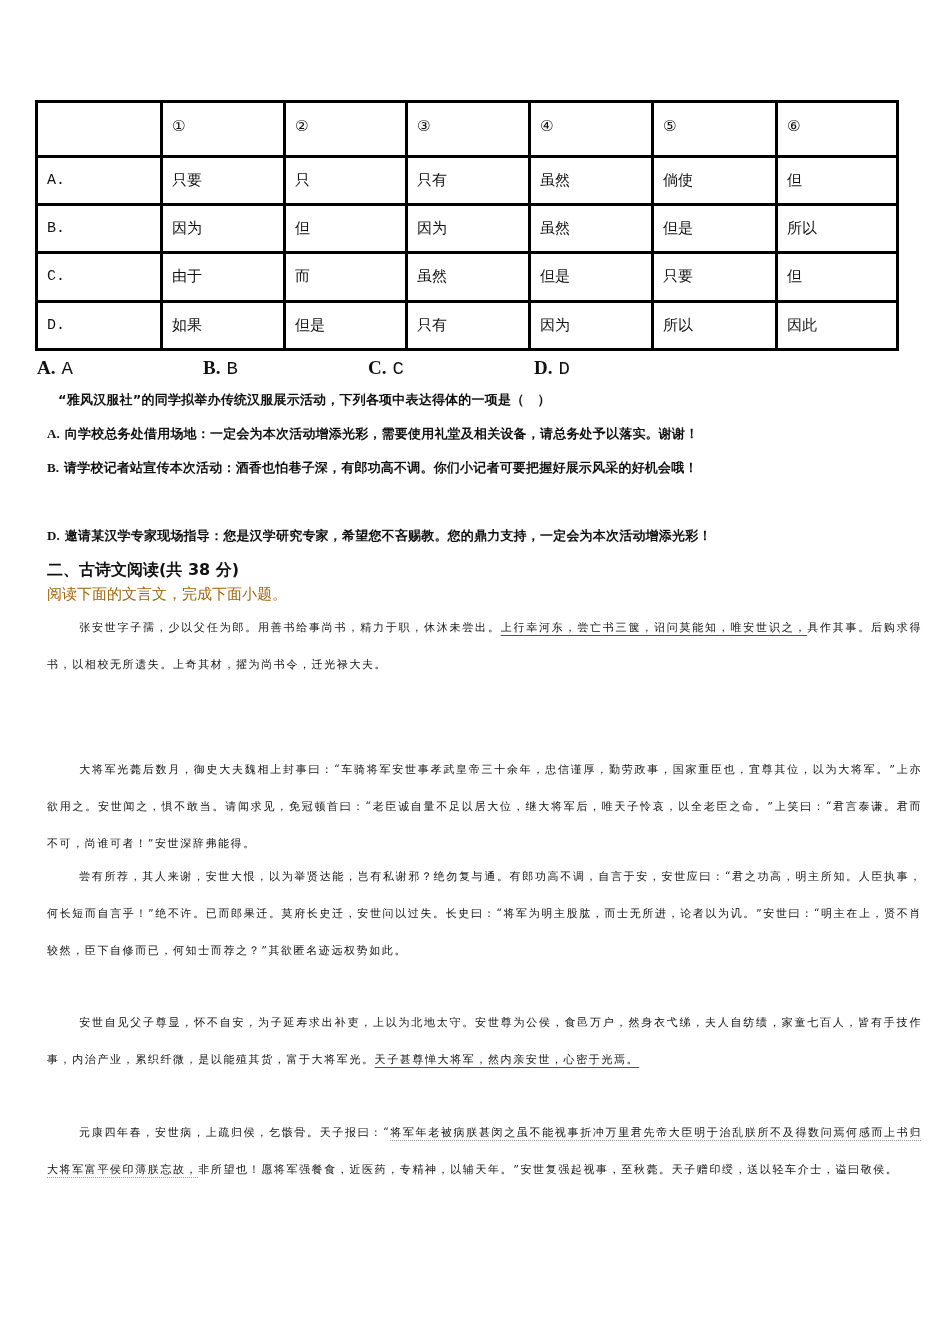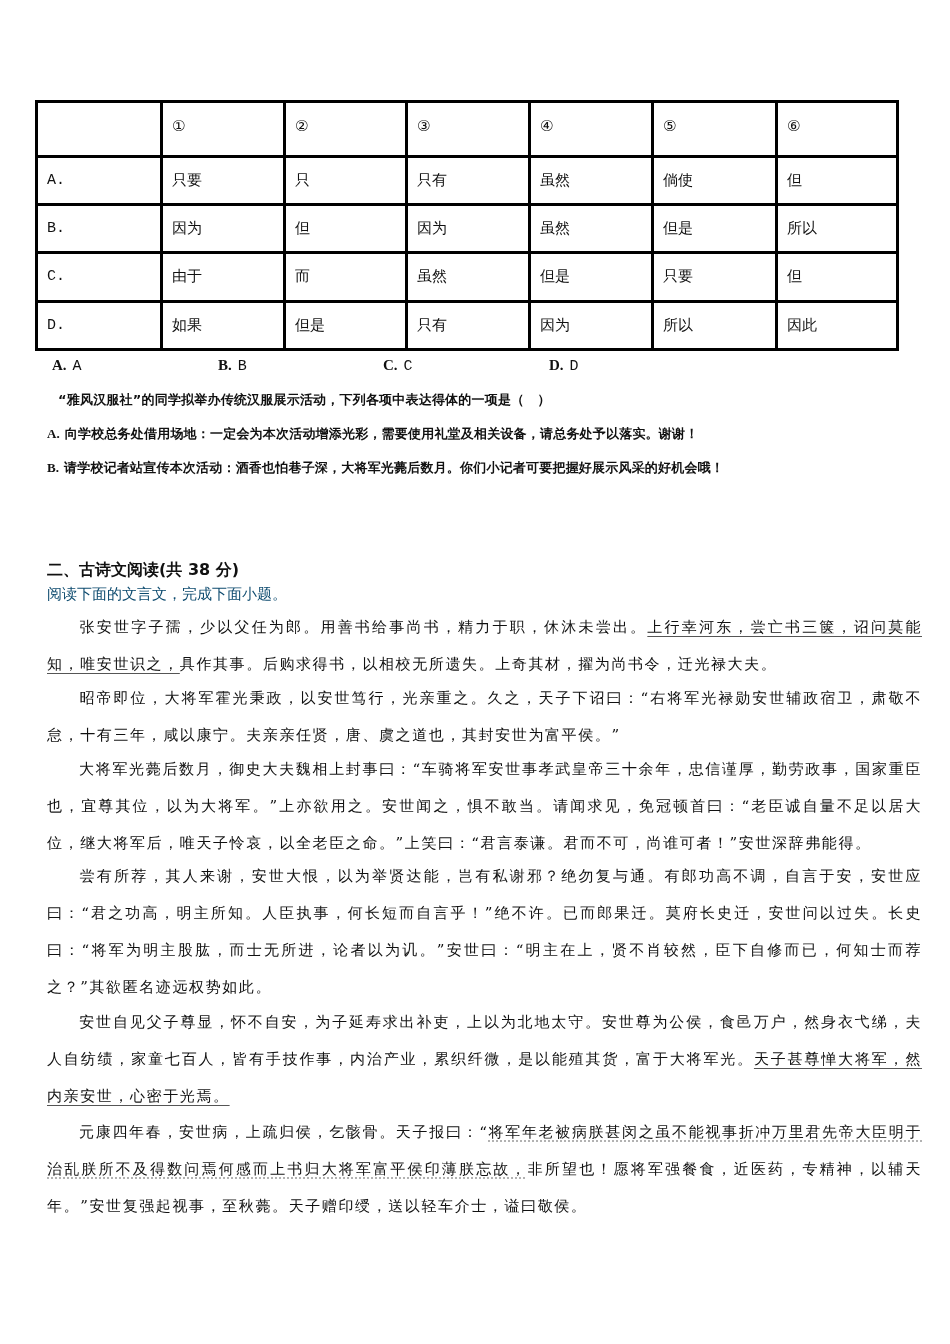--- a/index.html
+++ b/index.html
@@ -23,36 +23,36 @@
     height: 44px;
     padding: 0 0 0 9px;
     font-size: 15px;
     vertical-align: middle;
     font-family: "DejaVu Sans", "Liberation Sans", sans-serif;
   }
   table.choices td.rowlabel { font-family: "Liberation Mono", "DejaVu Sans Mono", monospace; font-size: 15px; }
   table.choices tr.head td { padding-bottom: 6px; vertical-align: middle; }
 
   
-  .opts { position: absolute; top: 356px; left: 52px; width: 700px; height: 20px; font-size: 15px; }
+  .opts { position: absolute; top: 356px; left: 37px; width: 700px; height: 20px; font-size: 19px; }
   .opt { position: absolute; top: 0; white-space: nowrap; }
   .opt b { font-family: "Liberation Serif", serif; font-weight: bold; }
   .opt span.v { font-family: "Liberation Mono", monospace; margin-left: 6px; }
 
   
   .q { position: absolute; left: 47px; font-size: 13px; font-weight: bold; white-space: nowrap;
        font-family: "DejaVu Sans", "Liberation Sans", sans-serif; letter-spacing: 0.2px; }
   .q .lab { font-family: "Liberation Serif", serif; }
 
   .sec { position: absolute; left: 47px; top: 560px; font-size: 16px; font-weight: bold;
          font-family: "DejaVu Sans", "Liberation Sans", sans-serif; }
-  .intro { position: absolute; left: 47px; top: 585px; font-size: 15px; color: #0c4a6e; }
+  .intro { position: absolute; left: 47px; top: 585px; font-size: 15px; color: #a16207; }
 
   
-  .para { position: absolute; left: 47px; width: 875px; font-size: 15px; line-height: 37px;
+  .para { position: absolute; left: 47px; width: 875px; font-size: 11px; line-height: 37px;
           letter-spacing: 1.6px; color: #111; text-align: justify; }
   .para .indent { display: inline-block; width: 32px; }
   .ul-solid { text-decoration: underline; text-decoration-color: #555; text-underline-offset: 4px; }
   .ul-dotted { text-decoration: underline dotted; text-decoration-color: #999; text-underline-offset: 4px; }
 </style>
 </head>
 <body>
 
 <div class="page">
 
@@ -130,33 +130,34 @@
     </div>
   </div>
 
   <div class="q" style="top:391px; left:58px">“雅风汉服社”的同学拟举办传统汉服展示活动，下列各项中表达得体的一项是（　）</div>
   <div class="q" style="top:425px">
     <span class="lab">A.</span>
     <span>向学校总务处借用场地：一定会为本次活动增添光彩，需要使用礼堂及相关设备，请总务处予以落实。谢谢！</span>
   </div>
   <div class="q" style="top:459px">
     <span class="lab">B.</span>
-    <span>请学校记者站宣传本次活动：酒香也怕巷子深，大将军光薨后数月。你们小记者可要把握好展示风采的好机会哦！</span>
+    <span>请学校记者站宣传本次活动：酒香也怕巷子深，有郎功高不调。你们小记者可要把握好展示风采的好机会哦！</span>
+  </div>
+  <div class="q" style="top:527px">
+    <span class="lab">D.</span>
+    <span>邀请某汉学专家现场指导：您是汉学研究专家，希望您不吝赐教。您的鼎力支持，一定会为本次活动增添光彩！</span>
   </div>
 
   <div class="sec">二、古诗文阅读(共 38 分)</div>
   <div class="intro">阅读下面的文言文，完成下面小题。</div>
 
   <div class="para" style="top:609px">
     <span class="indent"></span><span>张安世字子孺，少以父任为郎。用善书给事尚书，精力于职，休沐未尝出。</span><span class="ul-solid">上行幸河东，尝亡书三箧，诏问莫能知，唯安世识之，</span><span>具作其事。后购求得书，以相校无所遗失。上奇其材，擢为尚书令，迁光禄大夫。</span>
   </div>
 
-  <div class="para" style="top:680px">
-    <span class="indent"></span><span>昭帝即位，大将军霍光秉政，以安世笃行，光亲重之。久之，天子下诏曰：“右将军光禄勋安世辅政宿卫，肃敬不怠，十有三年，咸以康宁。夫亲亲任贤，唐、虞之道也，其封安世为富平侯。”</span>
-  </div>
 
   <div class="para" style="top:751px">
     <span class="indent"></span><span>大将军光薨后数月，御史大夫魏相上封事曰：“车骑将军安世事孝武皇帝三十余年，忠信谨厚，勤劳政事，国家重臣也，宜尊其位，以为大将军。”上亦欲用之。安世闻之，惧不敢当。请闻求见，免冠顿首曰：“老臣诚自量不足以居大位，继大将军后，唯天子怜哀，以全老臣之命。”上笑曰：“君言泰谦。君而不可，尚谁可者！”安世深辞弗能得。</span>
   </div>
 
   <div class="para" style="top:858px">
     <span class="indent"></span><span>尝有所荐，其人来谢，安世大恨，以为举贤达能，岂有私谢邪？绝勿复与通。有郎功高不调，自言于安，安世应曰：“君之功高，明主所知。人臣执事，何长短而自言乎！”绝不许。已而郎果迁。莫府长史迁，安世问以过失。长史曰：“将军为明主股肱，而士无所进，论者以为讥。”安世曰：“明主在上，贤不肖较然，臣下自修而已，何知士而荐之？”其欲匿名迹远权势如此。</span>
   </div>
 
   <div class="para" style="top:1004px">

